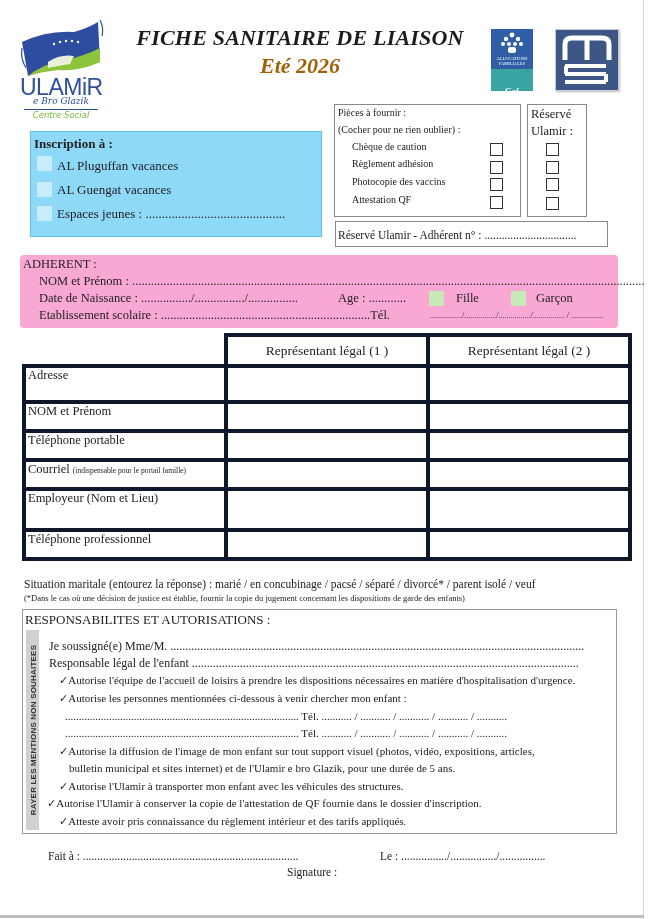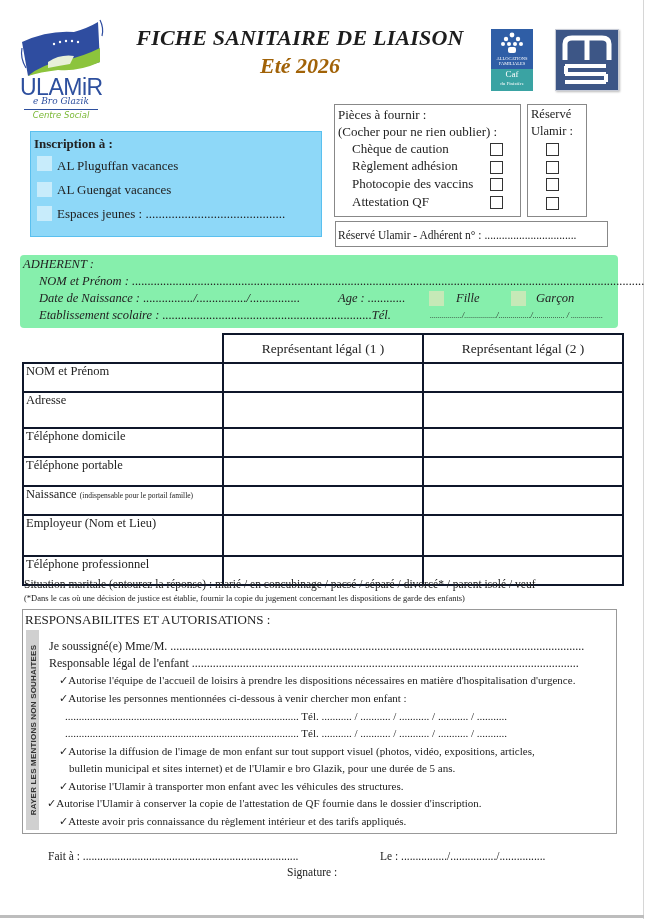--- a/index.html
+++ b/index.html
@@ -20,42 +20,42 @@
 
   .title { left: 120px; top: 25px; width: 360px; text-align: center; font-size: 22px; font-weight: bold; font-style: italic; color: #1d1d1d; letter-spacing: 0.2px; }
   .subtitle { left: 120px; top: 53px; width: 360px; text-align: center; font-size: 22px; font-weight: bold; font-style: italic; color: #a16207; }
 
   .caf { left: 491px; top: 29px; width: 42px; height: 62px; background: #2f5ea6; }
   .caf-bottom { position: absolute; left: 0; top: 40px; width: 42px; height: 22px; background: #3aa3a3; color: #fff; text-align: center; font-size: 7px; line-height: 9px; }
   .caf-label { position: absolute; left: 0; top: 27px; width: 42px; text-align: center; color: #fff; font-size: 4.5px; line-height: 5px; }
   .msa { left: 555px; top: 29px; width: 62px; height: 60px; background: #3d5686; border: 1px solid #c7cbd6; box-shadow: 1px 1px 2px #bbb; }
 
   
-  .pieces { left: 334px; top: 104px; width: 185px; height: 111px; border: 1.5px solid #888; font-size: 13px; }
+  .pieces { left: 334px; top: 104px; width: 185px; height: 111px; border: 1.5px solid #888; font-size: 10px; }
   .pieces .line { position: absolute; left: 3px; white-space: nowrap; }
   .pieces .item { position: absolute; left: 17px; white-space: nowrap; }
   .cb { position: absolute; width: 11px; height: 11px; border: 1px solid #333; background: #fff; }
   .reserve { left: 527px; top: 104px; width: 58px; height: 111px; border: 1.5px solid #888; font-size: 12.5px; }
   .reserve .line { position: absolute; left: 3px; white-space: nowrap; }
   .adherent-no { left: 335px; top: 221px; width: 273px; height: 26px; border: 1.5px solid #888; font-size: 11.5px; line-height: 26px; padding-left: 2px; box-sizing: border-box; white-space: nowrap; }
 
   
   .inscription { left: 30px; top: 131px; width: 292px; height: 106px; background: #8ed8f8; border: 1.5px solid #5ac0ef; box-sizing: border-box; font-size: 13px; }
   .inscription .head { position: absolute; left: 3px; top: 4px; font-weight: bold; font-size: 13px; }
   .inscription .opt { position: absolute; left: 26px; white-space: nowrap; }
   .lcb { position: absolute; left: 6px; width: 15px; height: 15px; background: #c8ecfb; }
 
   
-  .adherent { left: 20px; top: 255px; width: 598px; height: 73px; background: #86efac; border-radius: 4px; font-size: 12.5px; font-style: italic; }
+  .adherent { left: 20px; top: 255px; width: 598px; height: 73px; background: #f9a8d4; border-radius: 4px; font-size: 12.5px; }
   .adherent .t { position: absolute; white-space: nowrap; }
   .gcb { position: absolute; width: 15px; height: 15px; background: #c6e9b7; }
 
   
   table.rep { position: absolute; left: 22px; top: 333px; border-collapse: collapse; font-size: 12.5px; }
-  table.rep td { border: 2px solid #0f172a; padding: 0 2px; vertical-align: top; }
+  table.rep td { border: 4px solid #0f172a; padding: 0 2px; vertical-align: top; }
   table.rep td.lab { width: 194px; }
   table.rep td.col { width: 194px; }
   table.rep tr.hdr td { height: 27px; text-align: center; vertical-align: middle; font-size: 13.5px; }
   table.rep tr.hdr td.blank { border-top: none; border-left: none; }
 
   .marital { left: 24px; top: 578px; font-size: 11.5px; white-space: nowrap; }
   .marital-note { left: 24px; top: 593px; font-size: 8.5px; white-space: nowrap; }
 
   
   .resp { left: 22px; top: 609px; width: 595px; height: 225px; border: 1.5px solid #999; box-sizing: border-box; font-size: 12px; }
@@ -105,21 +105,21 @@
         <circle cx="19" cy="7" r="2.2"></circle>
       <circle cx="4" cy="12" r="2"></circle>
         <circle cx="22" cy="12" r="2"></circle>
         <circle cx="10" cy="12" r="2"></circle>
         <circle cx="16" cy="12" r="2"></circle>
       <rect x="9" y="15" width="8" height="6" rx="2"></rect>
     </g>
   </svg>
   <div class="caf-label">ALLOCATIONS FAMILIALES</div>
   <div class="caf-bottom">
-    <div style="font-size:9px;font-weight:normal;margin-top:1px">Caf</div>
+    <div style="font-size:9px;font-weight:bold;margin-top:18px">Caf</div>
     <div style="font-size:5px">du Finistère</div>
   </div>
 </div>
 <div class="abs msa">
   <svg width="62" height="60" viewBox="0 0 62 60">
     <path d="M9 30 V14 Q9 8 16 8 H46 Q53 8 53 14 V30" stroke="#fff" stroke-width="5" fill="none"></path>
     <path d="M31 10 V30" stroke="#fff" stroke-width="5"></path>
     <path d="M9 36 H50 M9 44 H50 M9 52 H50" stroke="#fff" stroke-width="4"></path>
     <path d="M10 36 V44 M50 44 V52" stroke="#fff" stroke-width="4"></path>
   </svg>
@@ -170,42 +170,37 @@
   <div class="t" style="left:410px;top:56px;font-size:8px">................/................/................/................ / ................</div>
 </div>
 
 <table class="rep">
   <tbody>
       <tr class="hdr">
     <td class="lab blank"></td>
     <td class="col">Représentant légal (1 )</td>
     <td class="col">Représentant légal  (2 )</td>
   </tr>
-  <tr style="height:29px">
-    <td class="lab">NOM et Prénom</td>
-    <td></td>
-        <td></td>
-  </tr>
   <tr style="height:36px">
     <td class="lab">Adresse</td>
     <td></td>
         <td></td>
   </tr>
   <tr style="height:29px">
-    <td class="lab">Téléphone domicile</td>
+    <td class="lab">NOM et Prénom</td>
     <td></td>
         <td></td>
   </tr>
   <tr style="height:29px">
     <td class="lab">Téléphone portable</td>
     <td></td>
         <td></td>
   </tr>
   <tr style="height:29px">
-    <td class="lab"><span>Naissance</span> <span class="small-note" style="font-size:7.5px">(indispensable pour le portail famille)</span></td>
+    <td class="lab"><span>Courriel</span> <span class="small-note" style="font-size:7.5px">(indispensable pour le portail famille)</span></td>
     <td></td>
         <td></td>
   </tr>
   <tr style="height:41px">
     <td class="lab">Employeur (Nom et Lieu)</td>
     <td></td>
         <td></td>
   </tr>
   <tr style="height:29px">
     <td class="lab">Téléphone professionnel</td>

